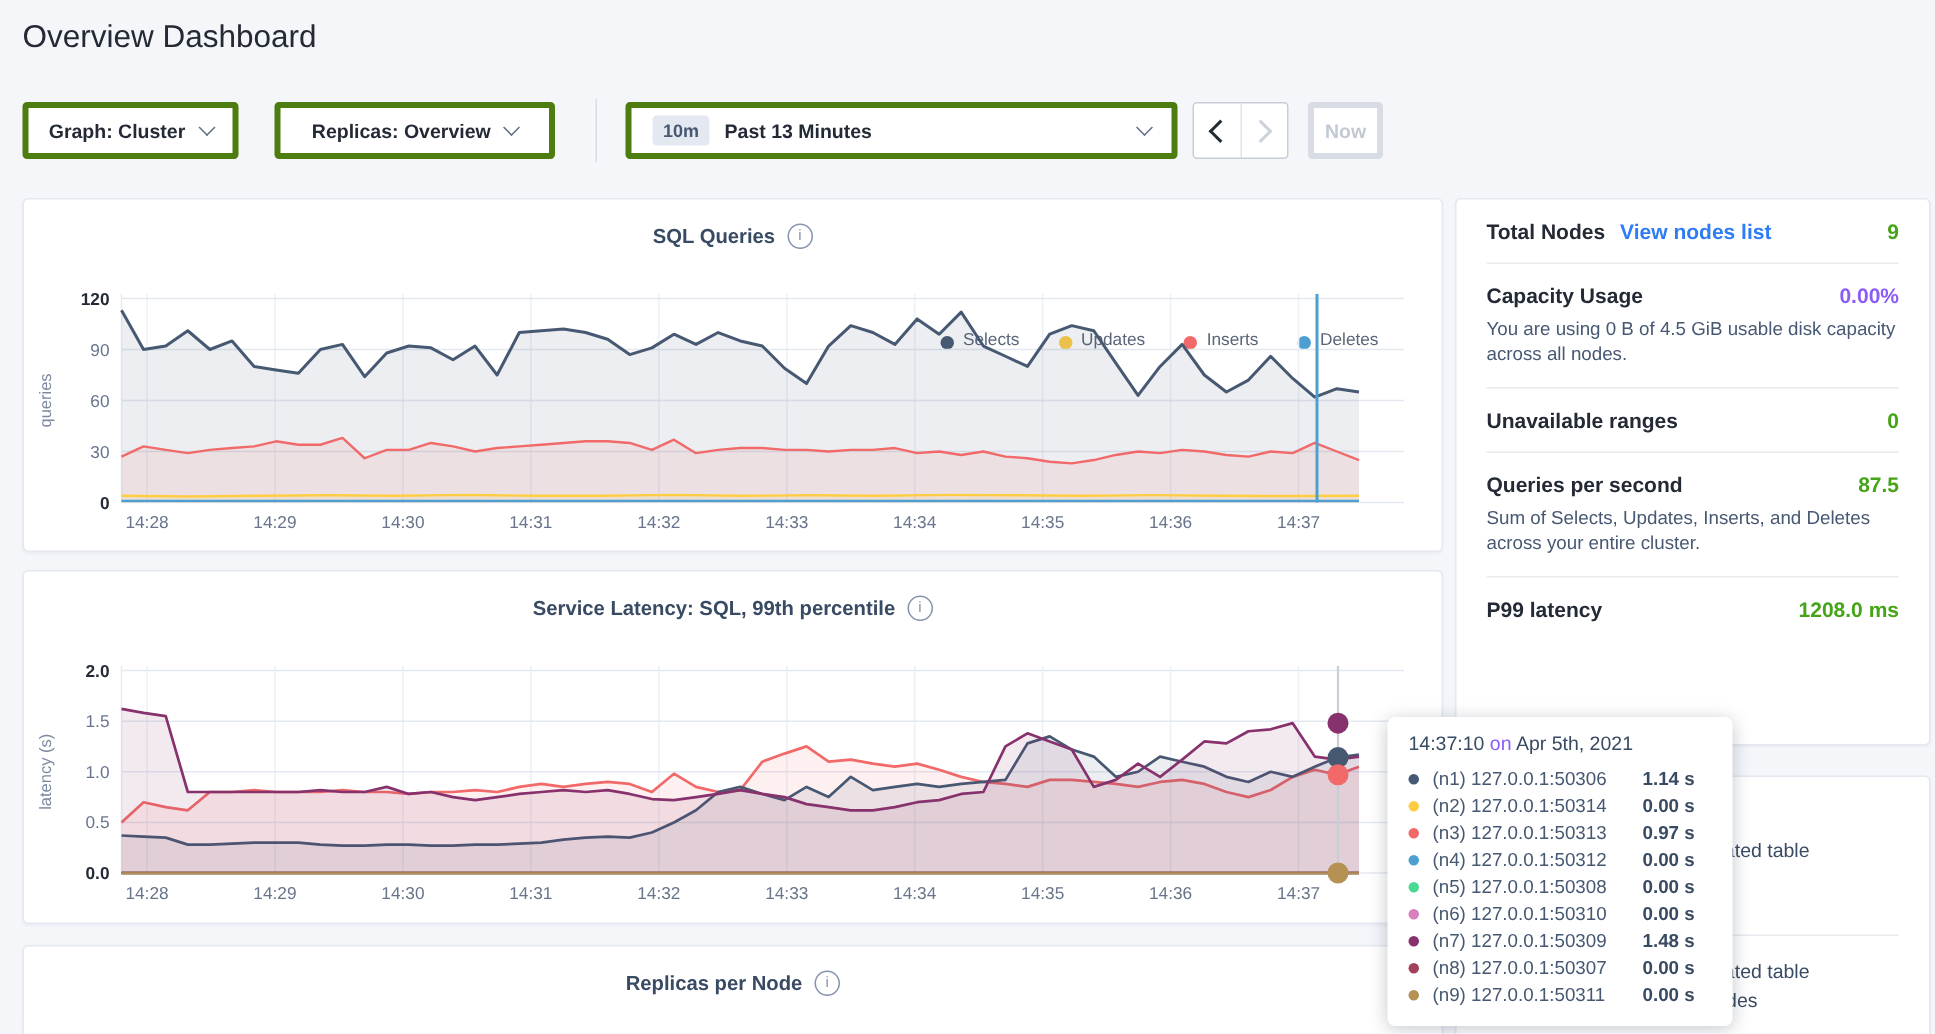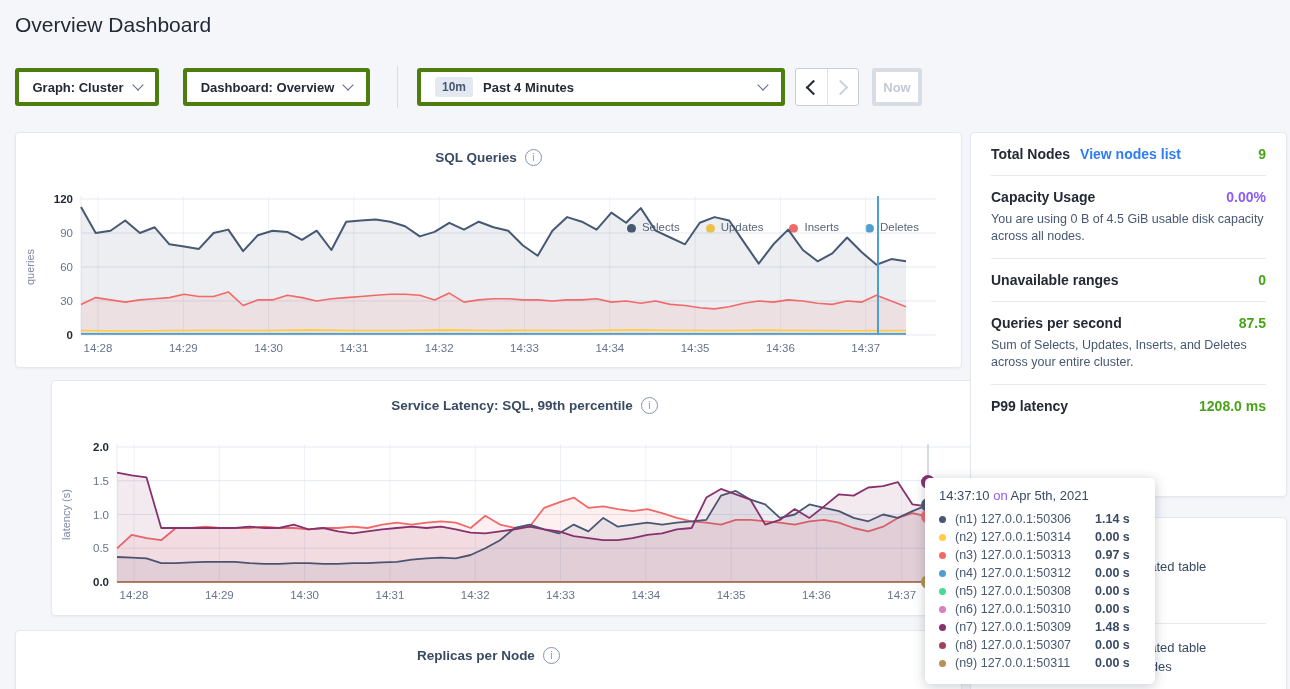--- a/index.html
+++ b/index.html
@@ -27,21 +27,21 @@
   .arrow-btn+.arrow-btn{border-left:1px solid #dfe3ea;}
   .chev{width:9px;height:9px;border-right:2.5px solid #242a35;border-bottom:2.5px solid #242a35;}
   .chev.left{transform:rotate(135deg);margin-left:4px;}
   .chev.right{transform:rotate(-45deg);margin-right:4px;border-color:#ccd2dc;}
   #btn-now{left:872px;width:50px;color:#c3c9d4;border-color:#d8dde5;}
 
   
   .card{position:absolute;background:#fff;border:1px solid #e4e8ef;border-radius:4px;
         box-shadow:0 1px 2px rgba(40,50,70,0.05);box-sizing:border-box;}
   #card-sql{left:15px;top:132px;width:947px;height:236px;}
-  #card-latency{left:15px;top:380px;width:947px;height:236px;margin-left:36px;}
+  #card-latency{left:15px;top:380px;width:947px;height:236px;}
   #card-replicas{left:15px;top:630px;width:947px;height:120px;}
   #card-summary{left:970px;top:132px;width:317px;height:365px;padding:0 20px;}
   #card-events{left:970px;top:517px;width:317px;height:200px;}
 
   .chart-title{position:absolute;top:16px;left:0;right:0;display:flex;justify-content:center;
                align-items:center;gap:8px;font-weight:700;font-size:13.5px;color:#394a63;}
   .info-icon{width:15px;height:15px;border:1px solid #8594ad;border-radius:50%;color:#8594ad;
              font-size:10px;display:inline-flex;align-items:center;justify-content:center;
              font-style:normal;font-weight:400;cursor:pointer;}
   .legend{position:absolute;top:46px;right:42px;display:flex;gap:26px;font-size:11.5px;color:#5a6578;}
@@ -76,27 +76,27 @@
 
 <div id="app">
 
   <div class="page-title">Overview Dashboard</div>
 
   <div class="btn" id="dd-graph">
     <span>Graph: Cluster</span>
     <span class="caret"></span>
   </div>
   <div class="btn" id="dd-dashboard">
-    <span>Dashboard: Overview</span>
+    <span>Replicas: Overview</span>
     <span class="caret"></span>
   </div>
   <div class="toolbar-divider"></div>
   <div class="btn" id="time-select">
     <span class="time-badge">10m</span>
-    <span>Past 4 Minutes</span>
+    <span>Past 13 Minutes</span>
     <span class="caret"></span>
   </div>
   <div class="arrow-group">
     <div class="arrow-btn">
         <span class="chev left"></span>
       </div>
     <div class="arrow-btn">
         <span class="chev right"></span>
       </div>
   </div>

